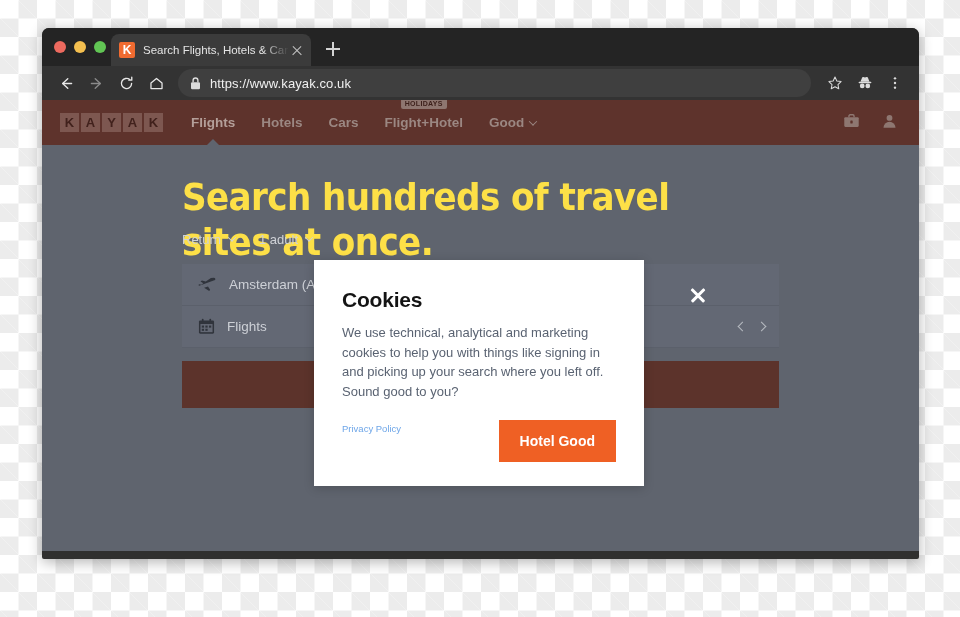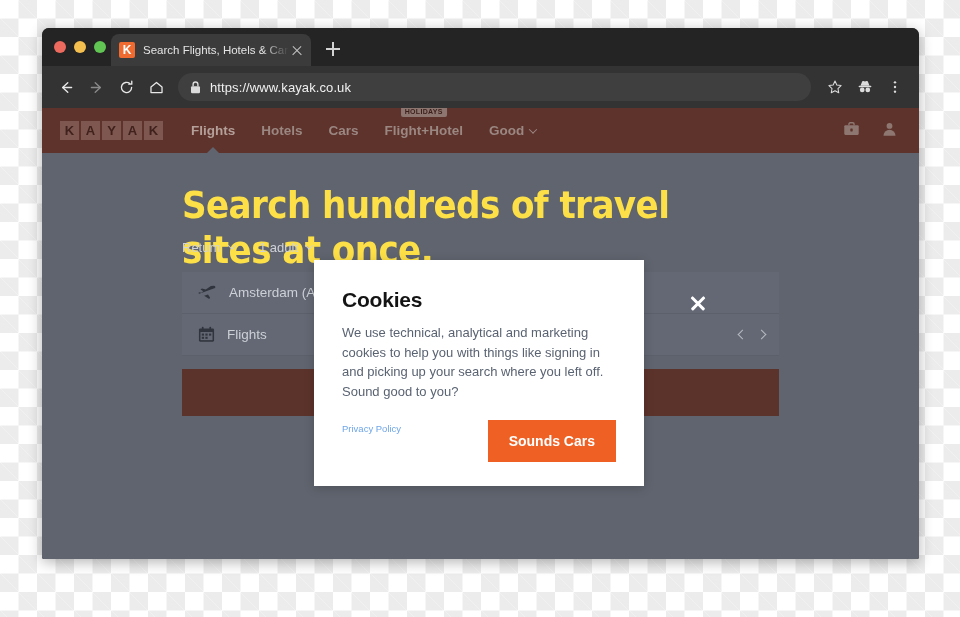--- a/index.html
+++ b/index.html
@@ -114,21 +114,21 @@
   .tab-new::before, .tab-new::after {
     content: "";
     position: absolute;
     background: #d3d3d3;
   }
   .tab-new::before { left: 3px; top: 9.3px; width: 14px; height: 1.4px; }
   .tab-new::after  { left: 9.3px; top: 3px; width: 1.4px; height: 14px; }
 
   
   .toolbar {
-    height: 42px;
+    height: 34px;
     background: #333333;
     display: flex;
     align-items: center;
     padding: 0 10px;
     gap: 2px;
   }
   .nav-btn {
     width: 28px; height: 28px;
     display: flex; align-items: center; justify-content: center;
     border-radius: 50%;
@@ -322,21 +322,21 @@
     left: 2px; top: 10px;
     width: 18px; height: 2.6px;
     background: #ffffff;
     border-radius: 1px;
   }
   .modal-close::before { transform: rotate(45deg); }
   .modal-close::after  { transform: rotate(-45deg); }
 
   .modal {
     position: absolute;
-    left: 272px; top: 152px;
+    left: 272px; top: 160px;
     width: 330px;
     background: #ffffff;
     z-index: 20;
     padding: 28px 28px 24px 28px;
     box-shadow: 0 2px 10px rgba(0,0,0,0.18);
   }
   .modal h2 {
     font-size: 21px;
     color: #141414;
     font-weight: bold;
@@ -586,18 +586,18 @@
 
     <div class="modal-close"></div>
 
     <div class="modal">
       <h2>Cookies</h2>
       <p class="body">We use technical, analytical and marketing cookies to help you with things like signing in and picking up your search where you left off. Sound good to you?</p>
       <div class="modal-foot">
         <div class="modal-note">
           <a href="#">Privacy Policy</a>
         </div>
-        <button class="btn-accept">Sounds Cars</button>
+        <button class="btn-accept">Hotel Good</button>
       </div>
     </div>
 
   </div>
 </div>
 
 </body></html>

